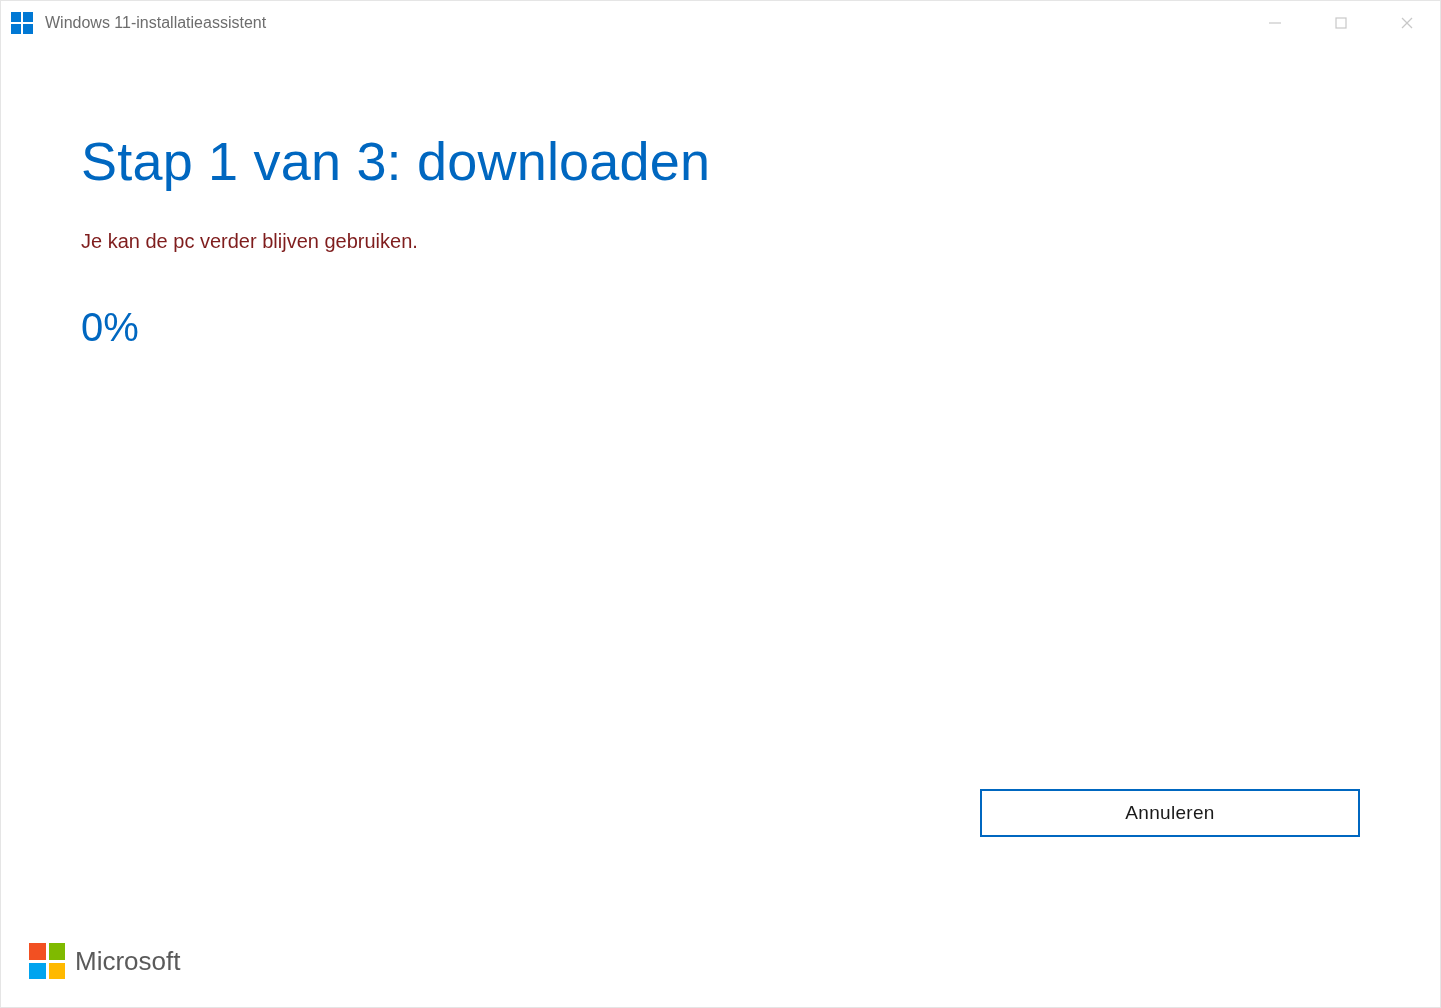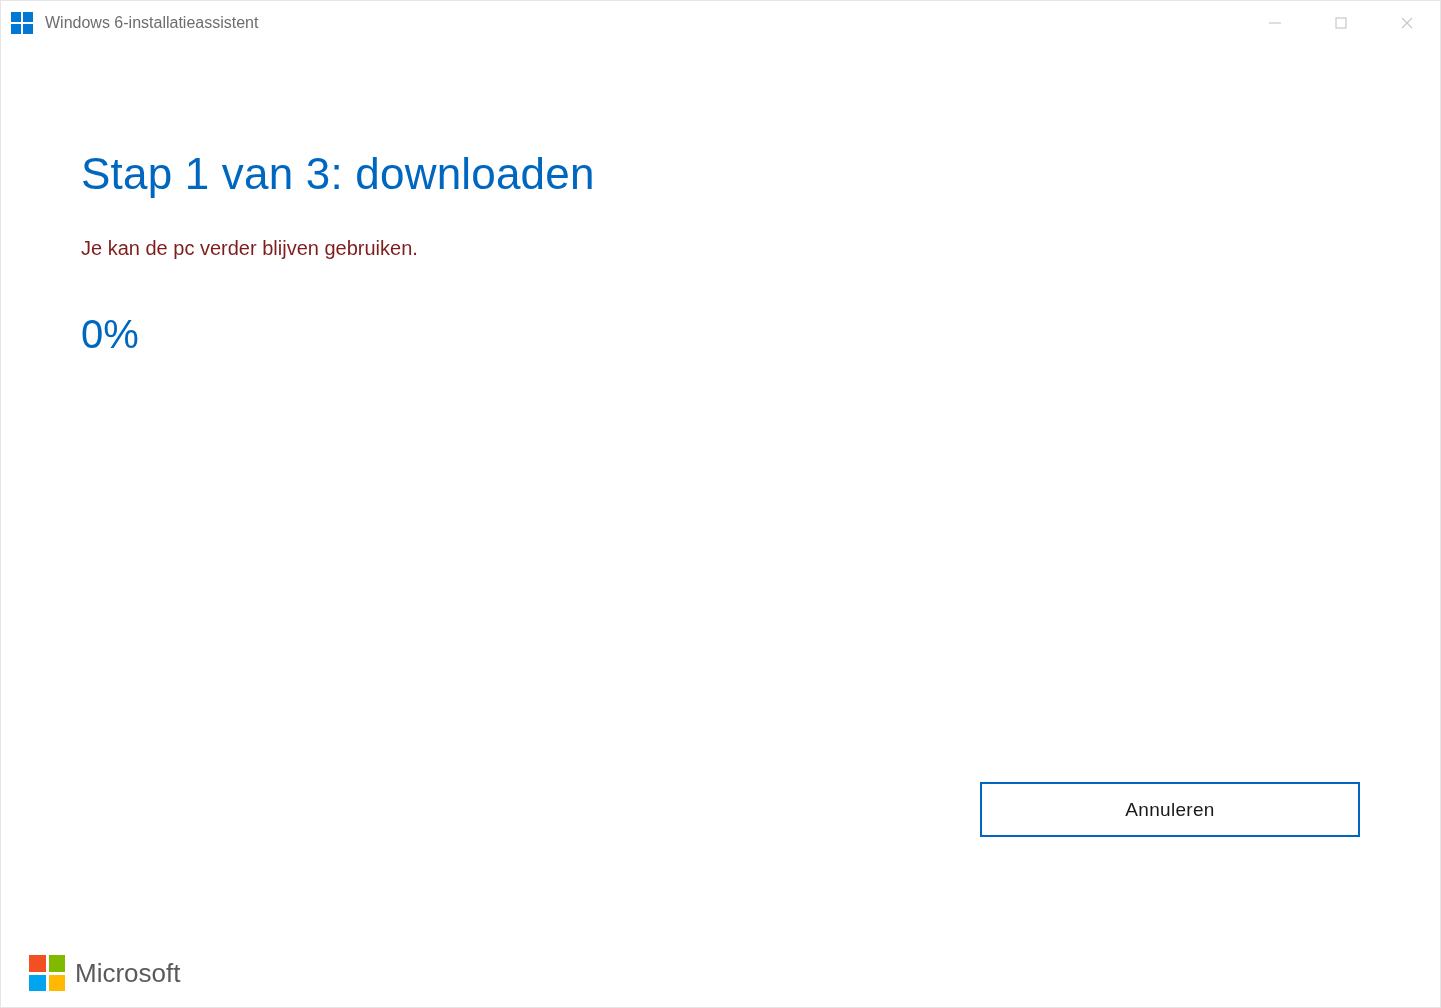--- a/index.html
+++ b/index.html
@@ -56,26 +56,25 @@
       color: #c8c8c8;
     }
     .window-control svg {
       width: 14px;
       height: 14px;
     }
     .content {
       padding: 85px 80px 0 80px;
     }
     .heading {
-      font-size: 44px;
+      font-size: 54px;
       font-weight: 400;
       color: #0067c0;
       margin-bottom: 38px;
       letter-spacing: 0.2px;
-      margin-top: 19px;
     }
     .subtext {
       font-size: 20px;
       color: #7f1d1d;
       margin-bottom: 52px;
     }
     .percent-label {
       font-size: 20px;
       color: #1a1a1a;
       margin-bottom: 12px;
@@ -83,33 +82,33 @@
     .percent-value {
       font-size: 40px;
       color: #0067c0;
       font-weight: 400;
     }
     .cancel-button {
       position: absolute;
       right: 80px;
       bottom: 170px;
       width: 380px;
-      height: 55px;
+      height: 48px;
       border: 2px solid #0067c0;
       background: #ffffff;
       font-size: 19px;
       color: #1a1a1a;
       font-family: inherit;
       cursor: pointer;
       letter-spacing: 0.3px;
     }
     .footer-logo {
       position: absolute;
       left: 28px;
-      bottom: 16px;
+      bottom: 28px;
       display: flex;
       align-items: center;
       gap: 10px;
     }
     .ms-logo {
       width: 36px;
       height: 36px;
       display: grid;
       grid-template-columns: 1fr 1fr;
       grid-template-rows: 1fr 1fr;
@@ -128,21 +127,21 @@
 </head>
 <body>
 
 <div class="titlebar">
   <div class="titlebar-icon">
     <span></span>
       <span></span>
       <span></span>
       <span></span>
   </div>
-  <div class="titlebar-text">Windows 6-installatieassistent</div>
+  <div class="titlebar-text">Windows 11-installatieassistent</div>
   <div class="window-controls">
     <div class="window-control">
       <svg viewBox="0 0 14 14">
           <line x1="1" y1="7" x2="13" y2="7" stroke="currentColor" stroke-width="1.2"></line>
         </svg>
     </div>
     <div class="window-control">
       <svg viewBox="0 0 14 14">
           <rect x="2" y="2" width="10" height="10" fill="none" stroke="currentColor" stroke-width="1.2"></rect>
         </svg>

